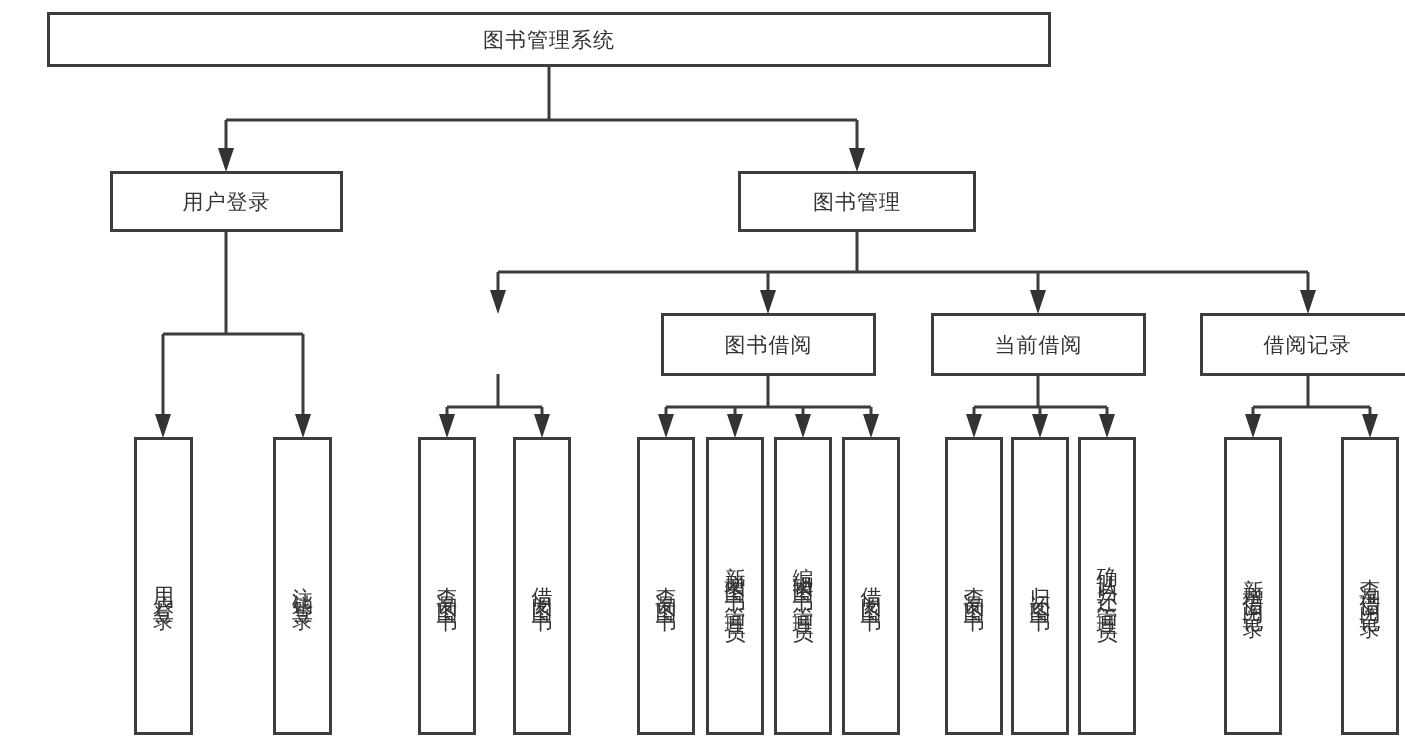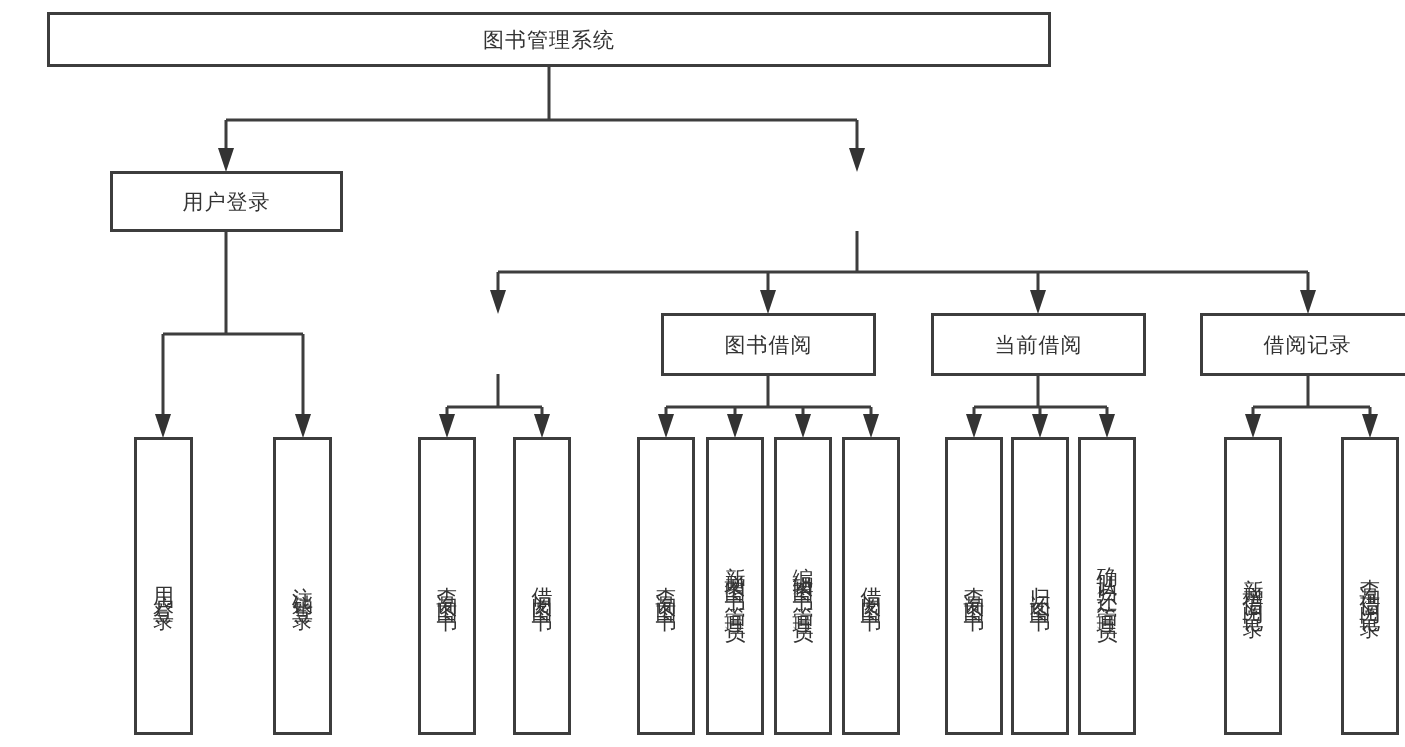--- a/index.html
+++ b/index.html
@@ -116,20 +116,23 @@
     </g>
   </svg>
 
   <div class="box" style="left:19px; top:12px; width:1004px; height:55px">
     <span>图书管理系统</span>
   </div>
 
   <div class="box" style="left:82px; top:171px; width:233px; height:61px">
     <span>用户登录</span>
   </div>
+  <div class="box" style="left:710px; top:171px; width:238px; height:61px">
+    <span>图书管理</span>
+  </div>
 
   <div class="box" style="left:633px; top:313px; width:215px; height:63px">
     <span>图书借阅</span>
   </div>
   <div class="box" style="left:903px; top:313px; width:215px; height:63px">
     <span>当前借阅</span>
   </div>
   <div class="box" style="left:1172px; top:313px; width:215px; height:63px">
     <span>借阅记录</span>
   </div>

